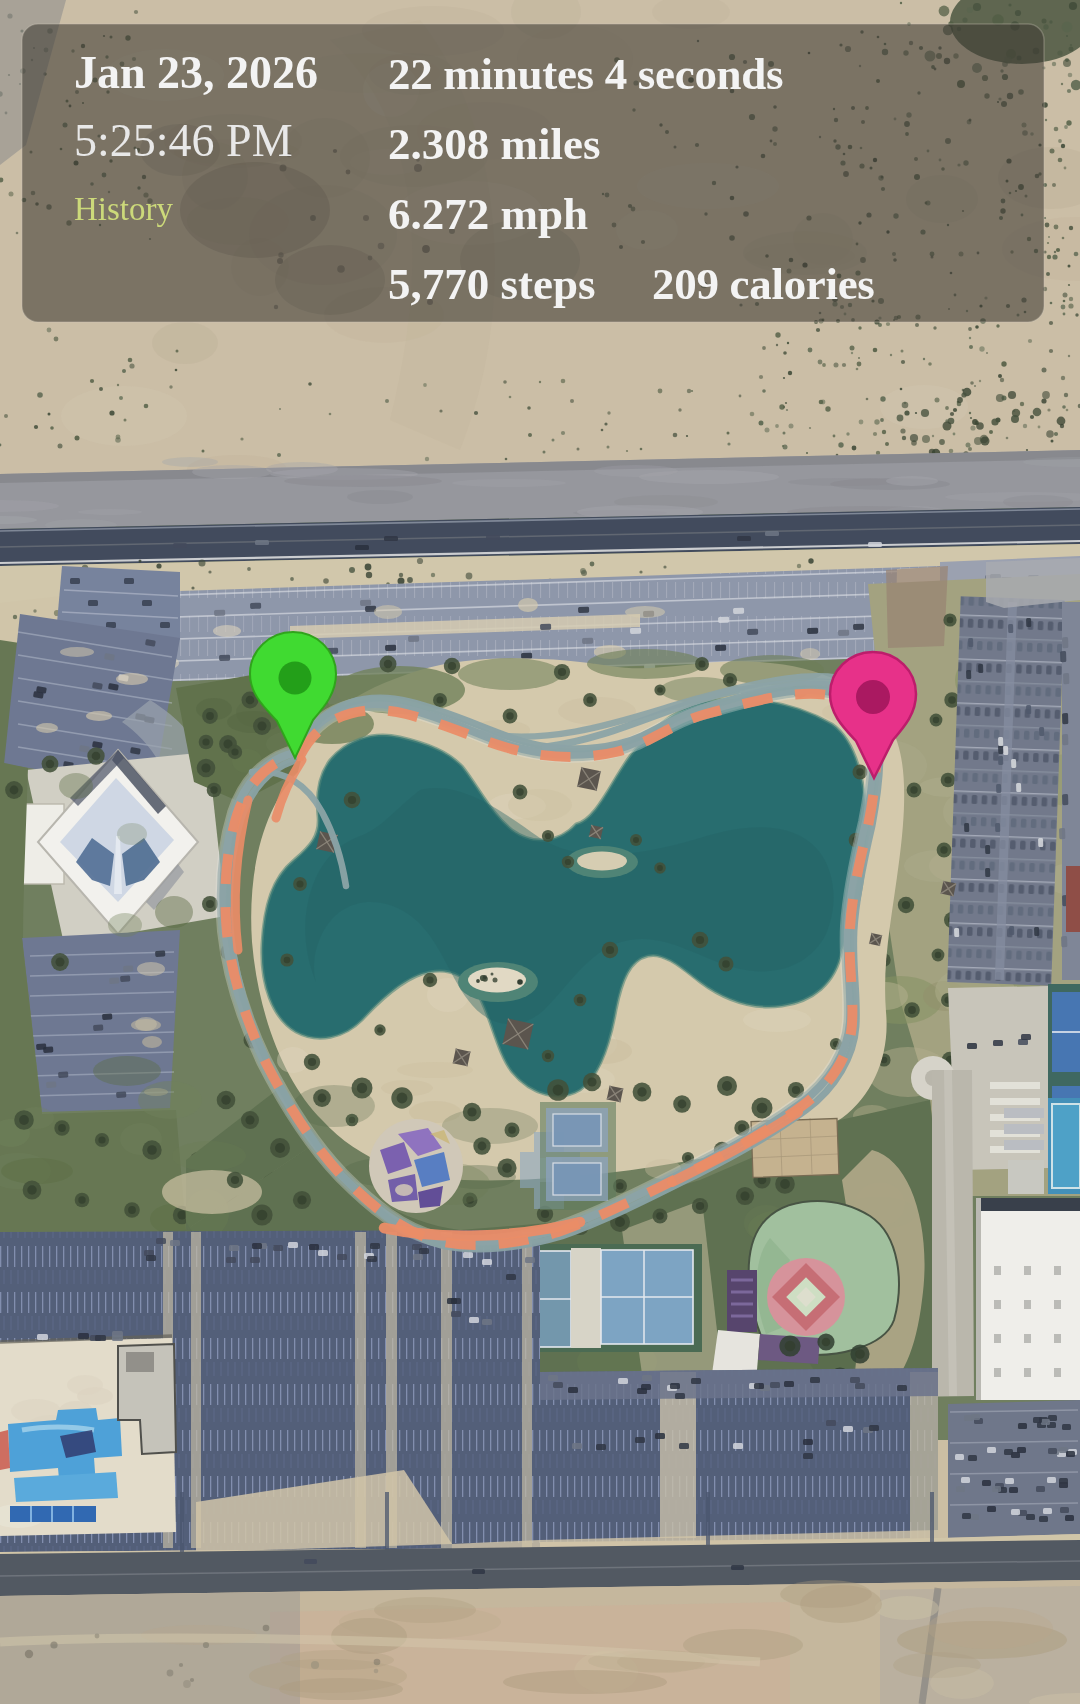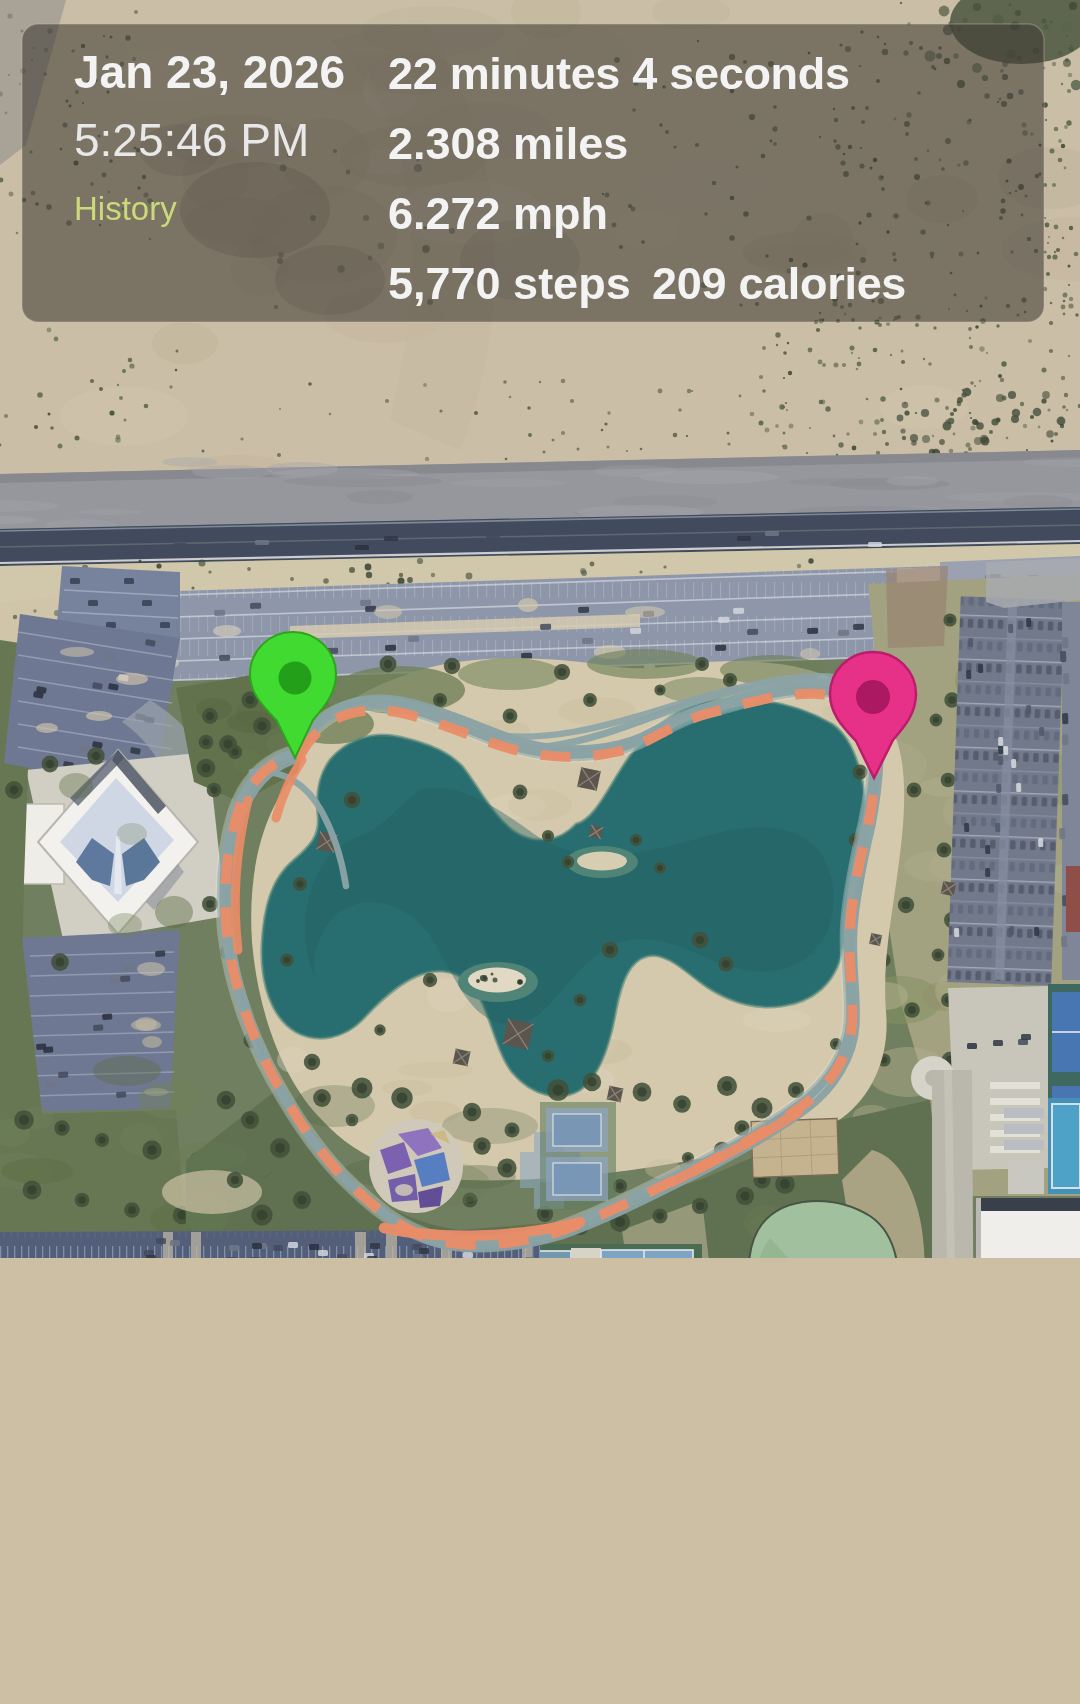--- a/index.html
+++ b/index.html
@@ -1,14 +1,14 @@
 <!DOCTYPE html>
 <html><head><meta charset="utf-8"><style>
 html,body{margin:0;padding:0;background:#ccbfa3;}
-.wrap{position:relative;width:1080px;height:1258px;overflow:hidden;font-family:Liberation Sans, sans-serif;}
+.wrap{position:relative;width:1080px;height:1704px;overflow:hidden;font-family:Liberation Serif, serif;}
 </style></head><body>
 <div class="wrap">
 <svg width="1080" height="1704" viewBox="0 0 1080 1704" xmlns="http://www.w3.org/2000/svg">
 <defs>
 <pattern id="stallsD" width="7" height="46" patternUnits="userSpaceOnUse">
  <rect width="7" height="46" fill="#4f5b77"></rect>
  <rect x="0" y="4" width="1.3" height="21" fill="#8593b4" opacity="0.9"></rect>
  <rect x="3.5" y="28" width="1" height="14" fill="#67759a" opacity="0.45"></rect>
 </pattern>
 <pattern id="stallsT" width="9" height="58" patternUnits="userSpaceOnUse">

